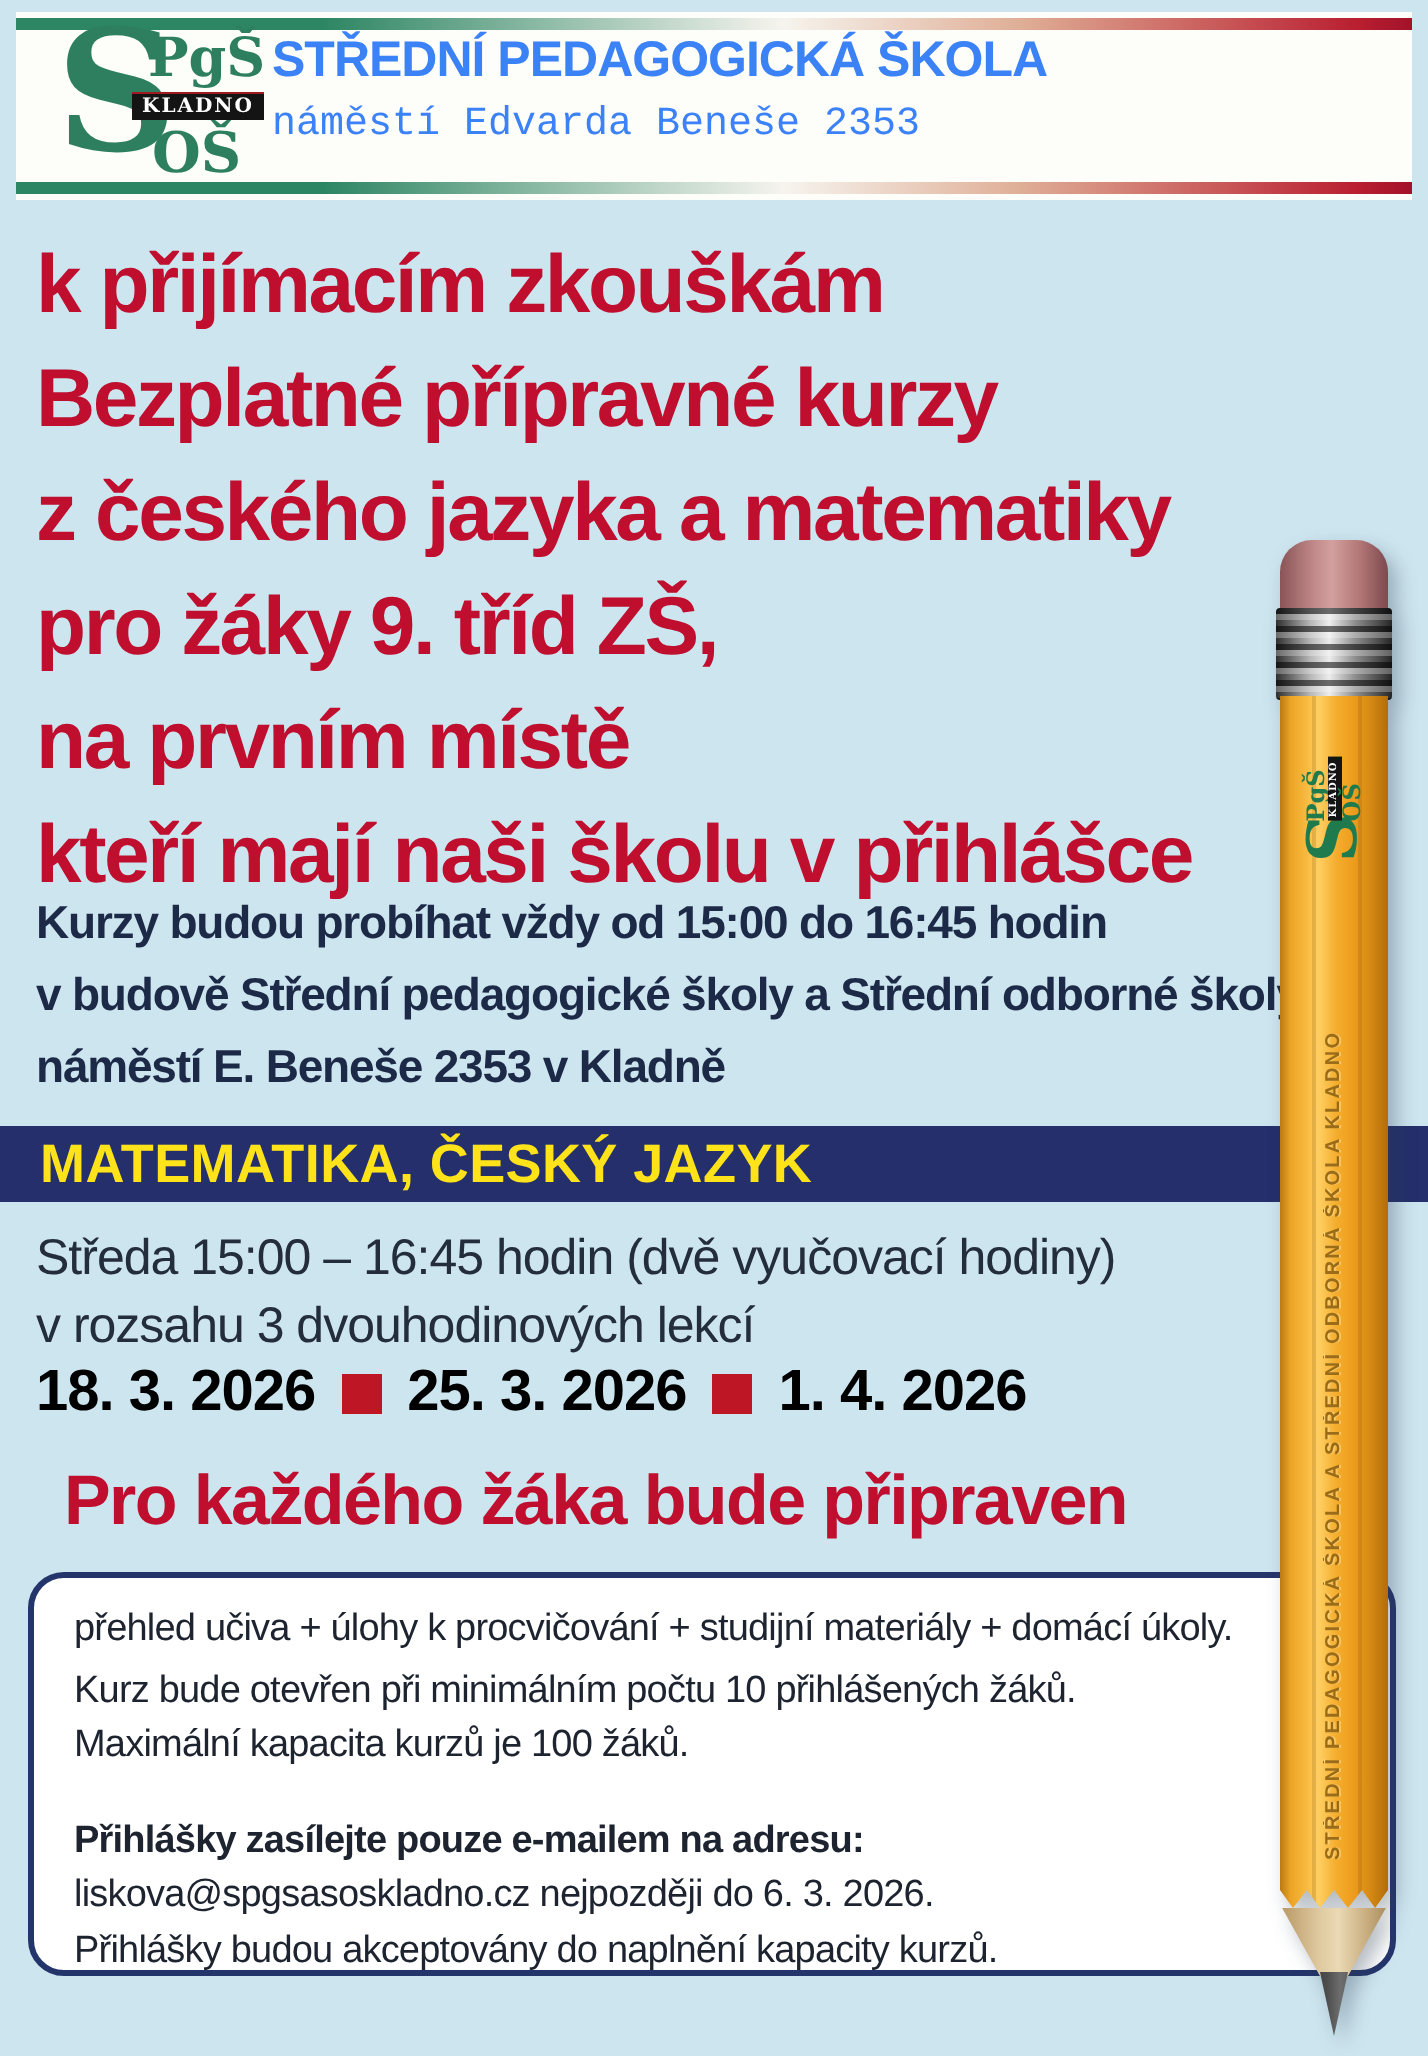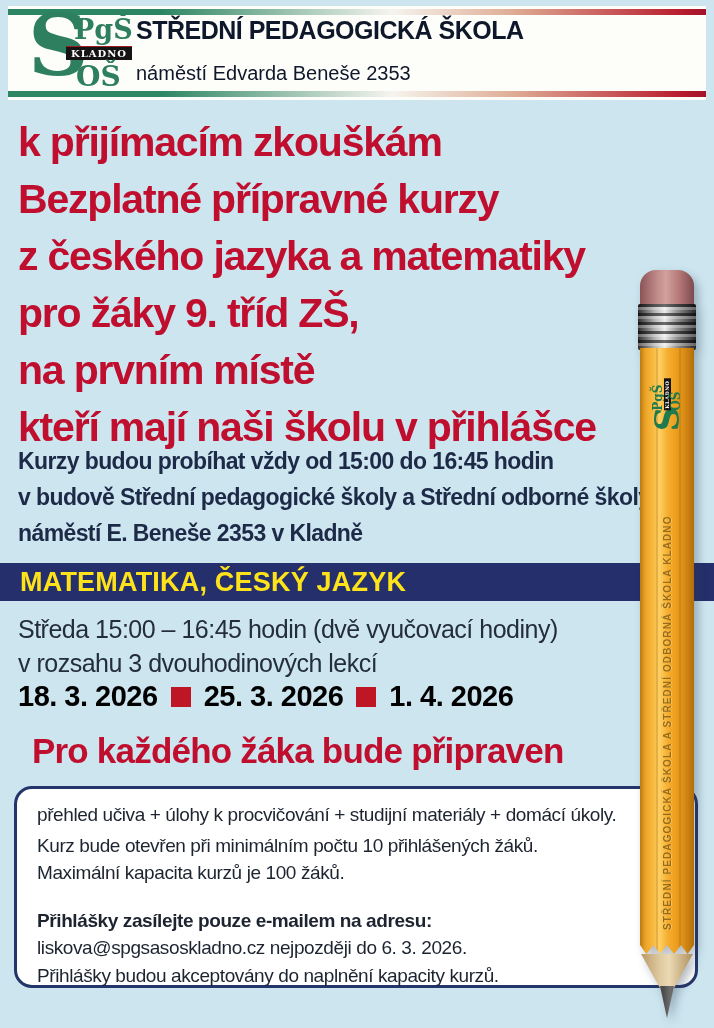--- a/index.html
+++ b/index.html
@@ -11,25 +11,25 @@
   
   .header-box{position:absolute;left:8px;top:6px;width:698px;height:94px;background:#fdfdfa;}
   .stripe{position:absolute;left:0;right:0;height:6px;
     background:linear-gradient(90deg,#2d8663 0%,#2d8663 22%,#f6f4ee 55%,#dfae96 72%,#b91f30 96%,#a3122a 100%);}
   .stripe.top{top:3px}.stripe.bottom{bottom:3px}
   .logo{position:absolute;left:20px;top:12px;width:105px;height:70px;font-family:"DejaVu Serif","Liberation Serif",serif;}
   .logo .big-s{position:absolute;left:0;top:-14px;font-size:84px;font-weight:700;color:#2d7f60;line-height:1;}
   .logo .pgs{position:absolute;left:46px;top:-4px;font-size:27px;font-weight:700;color:#2d7f60;}
   .logo .kladno{position:absolute;left:38px;top:28px;background:#141414;color:#fff;font-size:10px;font-weight:700;letter-spacing:1px;padding:1px 5px;border-top:1px solid #a01a22;}
   .logo .os{position:absolute;left:48px;top:42px;font-size:28px;font-weight:700;color:#2d7f60;}
-  .header-text{position:absolute;left:128px;top:11px;color:#0f172a;}
+  .header-text{position:absolute;left:128px;top:11px;color:#3b82f6;}
   .ht1{font-size:25px;font-weight:800;letter-spacing:-0.5px;line-height:27px;}
   .ht2{font-size:25px;font-weight:800;letter-spacing:-0.5px;line-height:27px;}
   .ht2 .org{font-size:13px;font-style:italic;font-weight:700;letter-spacing:0;margin-left:6px;}
-  .ht3{font-size:20px;font-weight:400;line-height:25px;margin-top:17px;}
+  .ht3{font-size:20px;font-weight:400;line-height:25px;margin-top:6px;font-family:Liberation Mono, monospace;}
   
   .headline{position:absolute;left:18px;top:114px;color:#bf0e2e;font-weight:700;font-size:41px;line-height:57px;letter-spacing:-1.2px;}
   
   .info{position:absolute;left:18px;top:443px;color:#1c2a47;font-weight:700;font-size:23px;line-height:36px;letter-spacing:-0.6px;}
   
   .banner{position:absolute;left:0;top:563px;width:714px;height:38px;background:#242f6b;display:flex;align-items:center;}
   .banner-label{color:#ffe31a;font-size:27px;font-weight:800;letter-spacing:0.2px;padding-left:20px;}
   
   .schedule{position:absolute;left:18px;top:612px;color:#242d3b;font-size:25px;font-weight:400;line-height:34px;letter-spacing:-0.5px;}
   .dates{position:absolute;left:18px;top:680px;display:flex;align-items:center;color:#000000;font-size:29px;font-weight:700;letter-spacing:-0.5px;}

